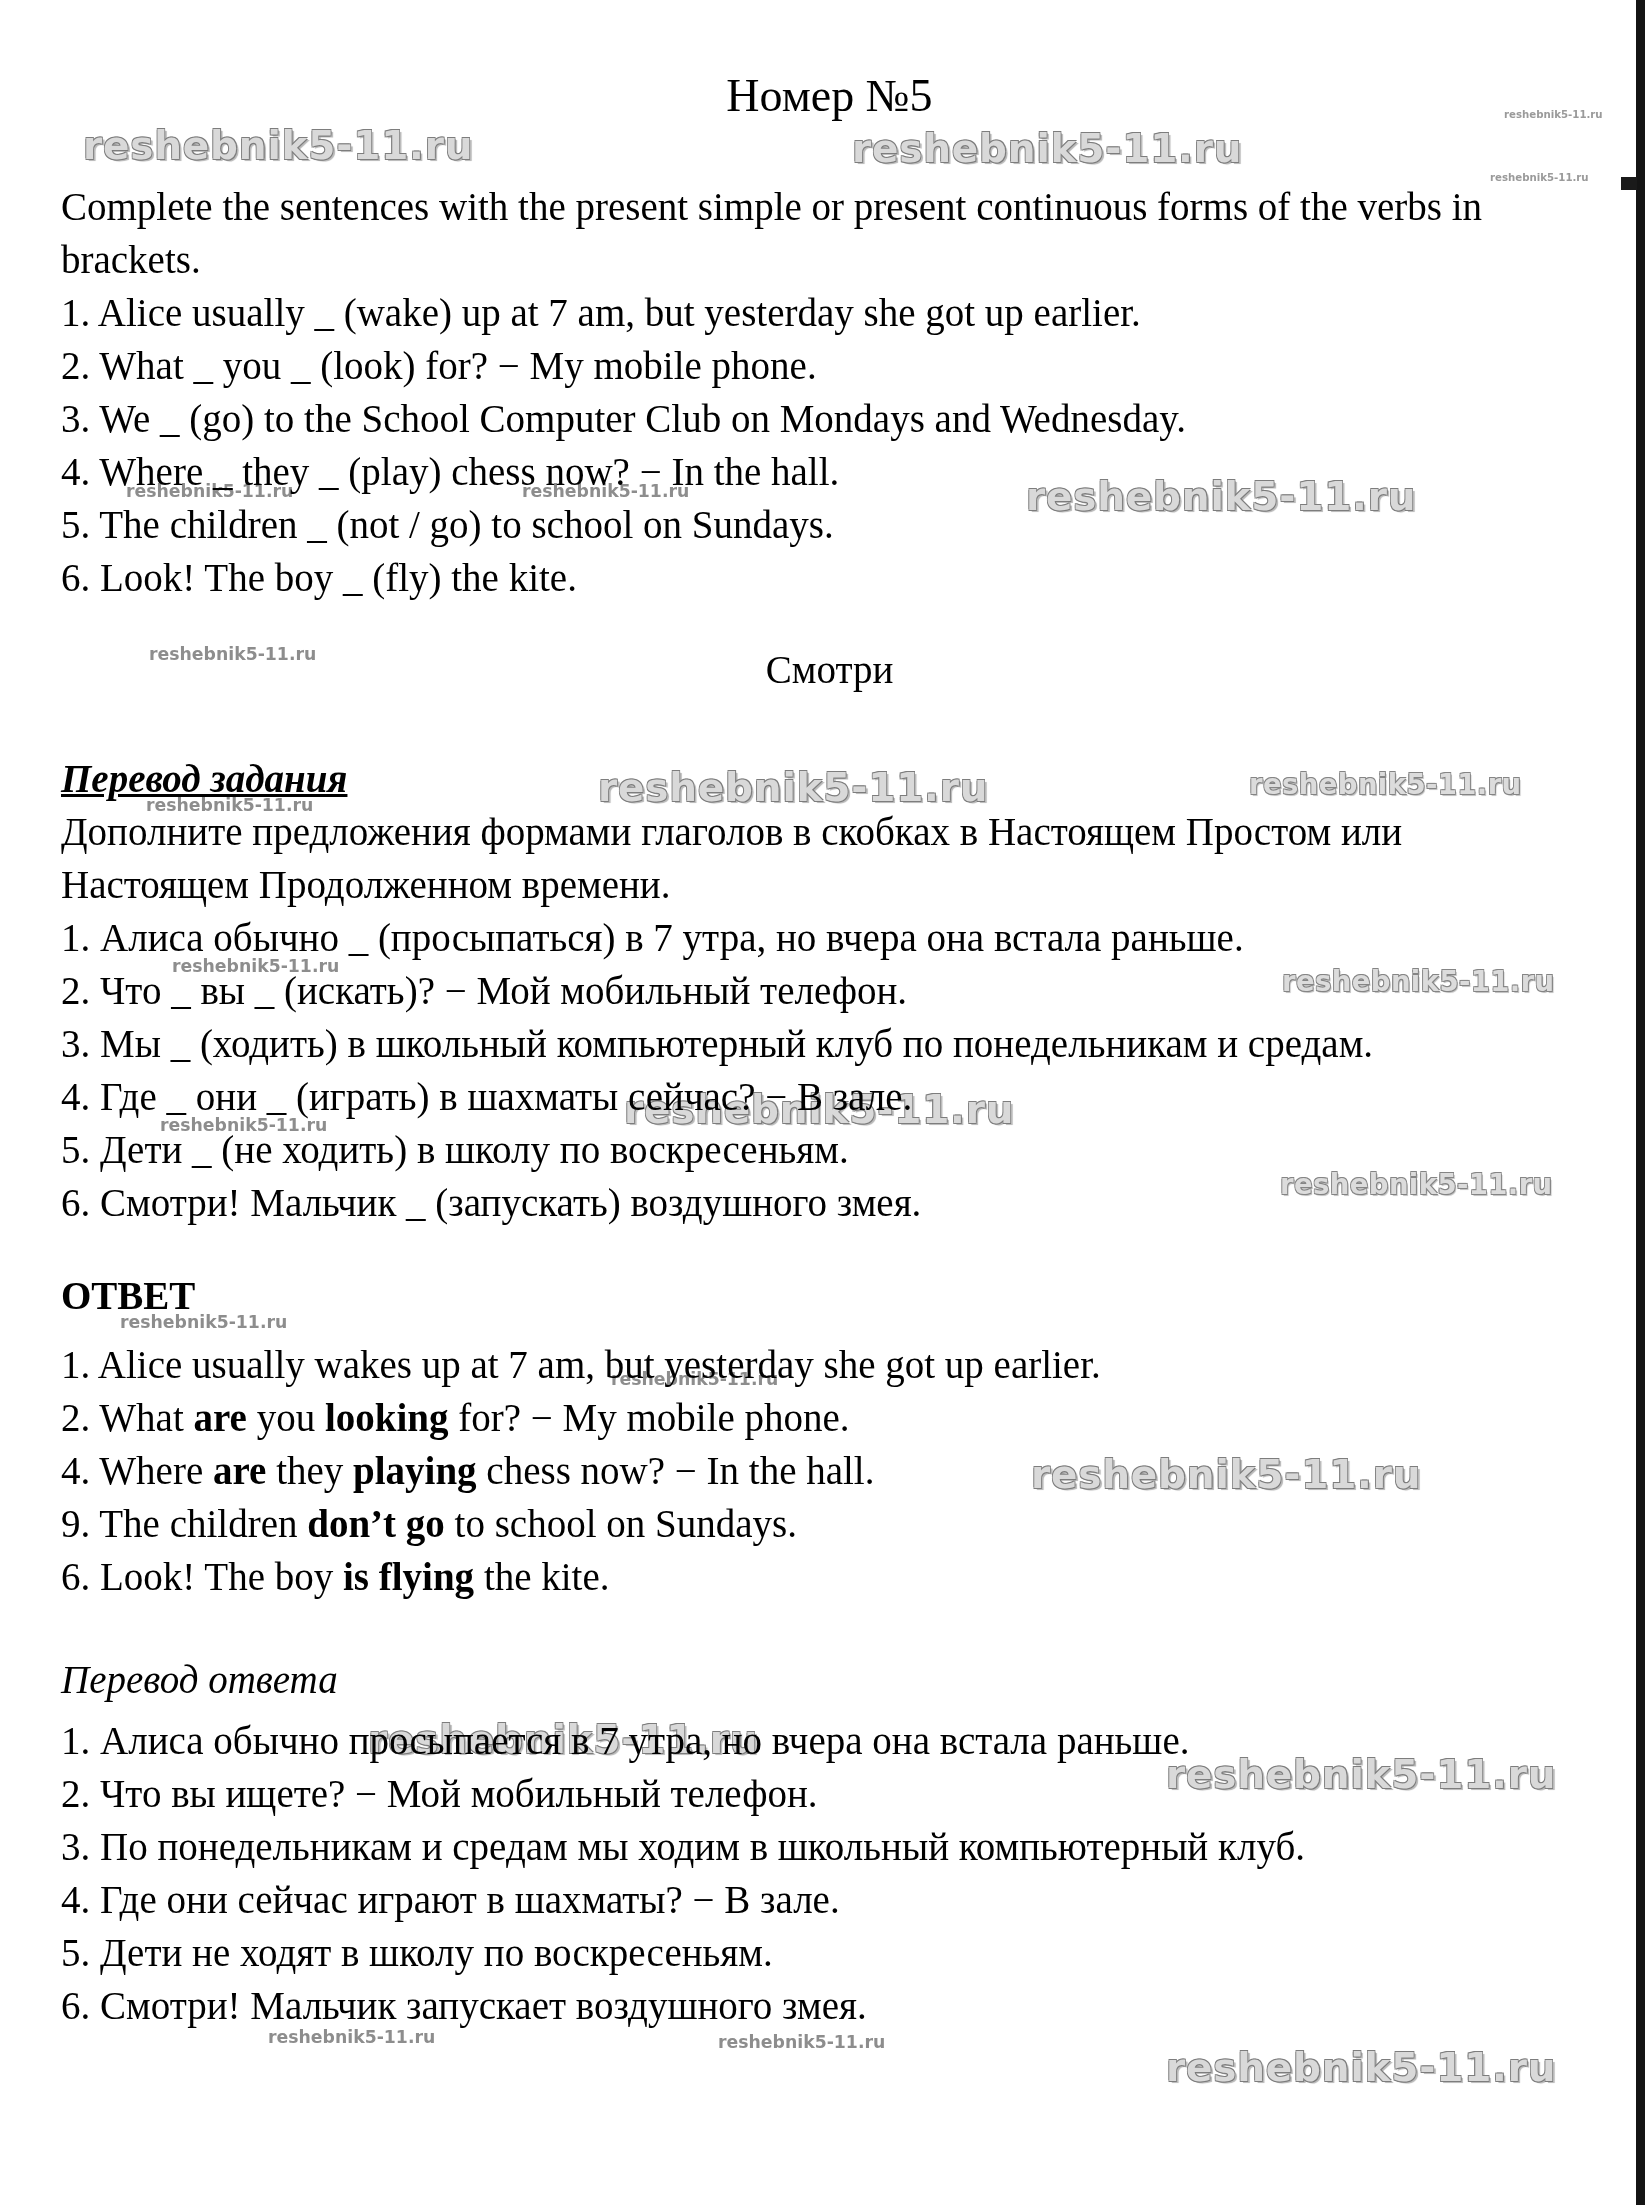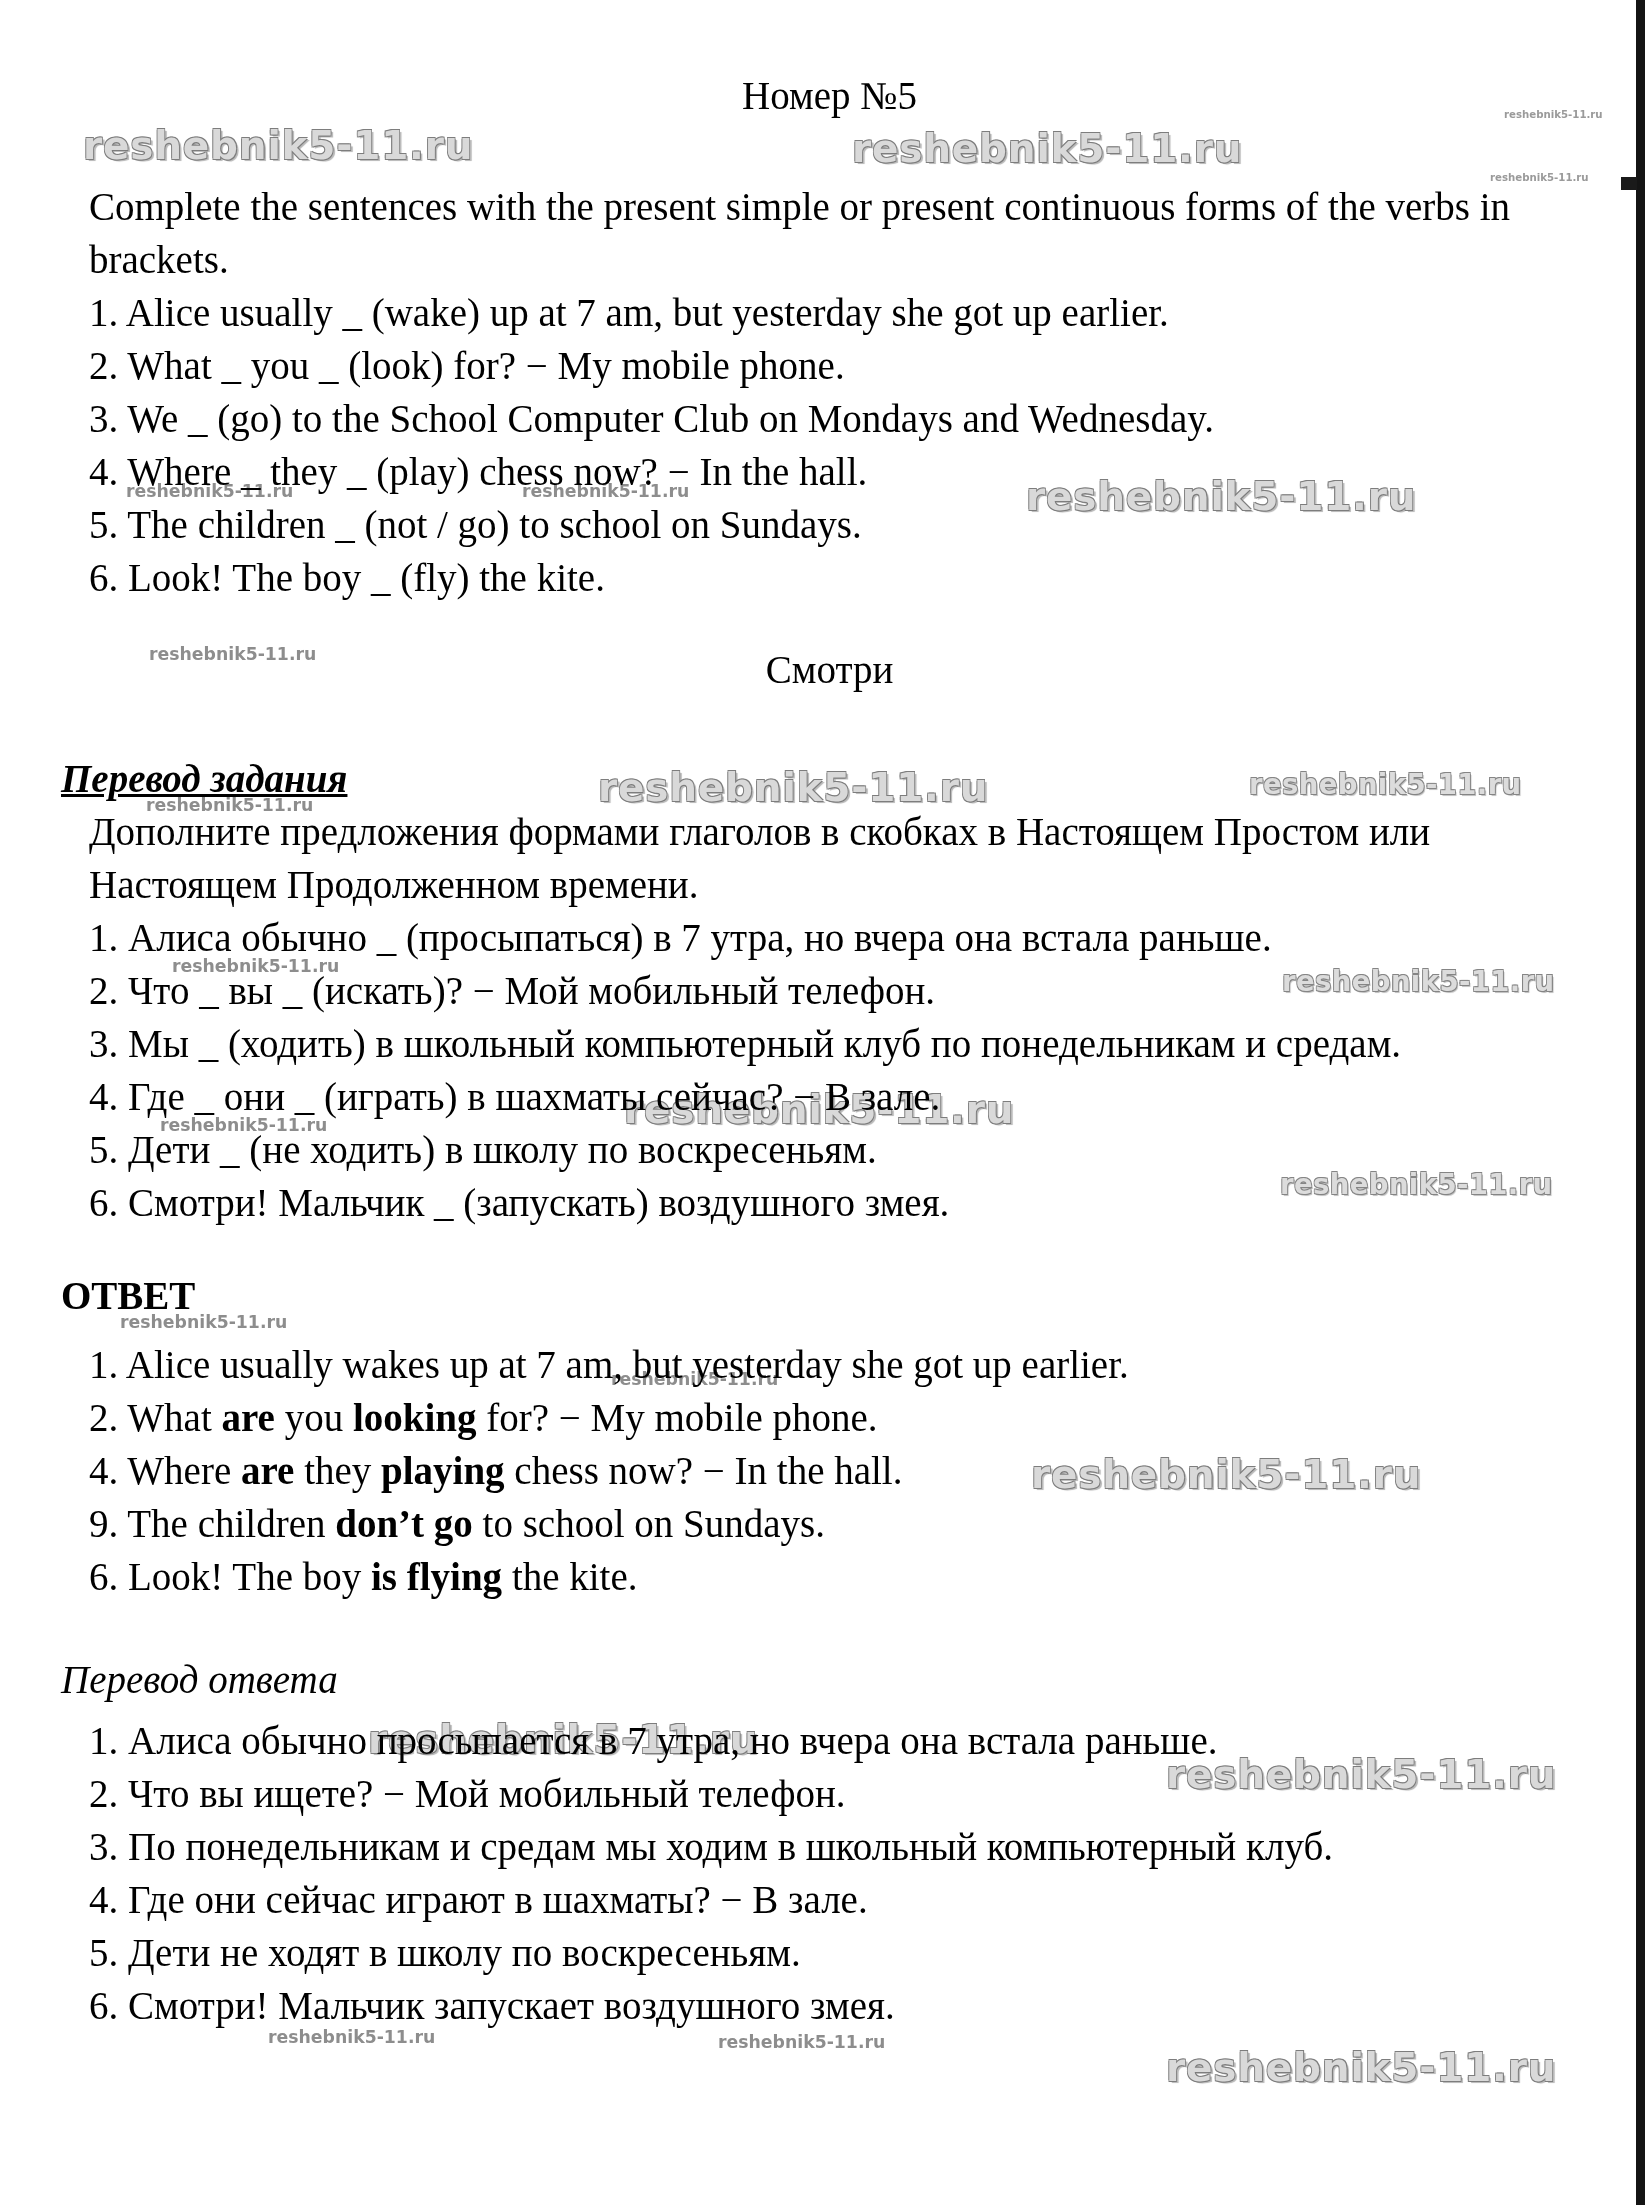--- a/index.html
+++ b/index.html
@@ -13,26 +13,25 @@
     color: #000000;
     overflow: hidden;
   }
   .page {
     position: relative;
     padding: 69px 47px 0 61px;
     z-index: 2;
   }
   .sentence, .intro {
     line-height: 53px;
-    margin-left: 28px;
   }
   .page-title {
     text-align: center;
     font-weight: 400;
-    font-size: 39px;
+    font-size: 46px;
     line-height: 53px;
     margin-bottom: 58px;
   }
   .solution-heading {
     text-align: center;
     line-height: 53px;
     margin-top: 39px;
     margin-bottom: 56px;
   }
   .subheading-italic {

